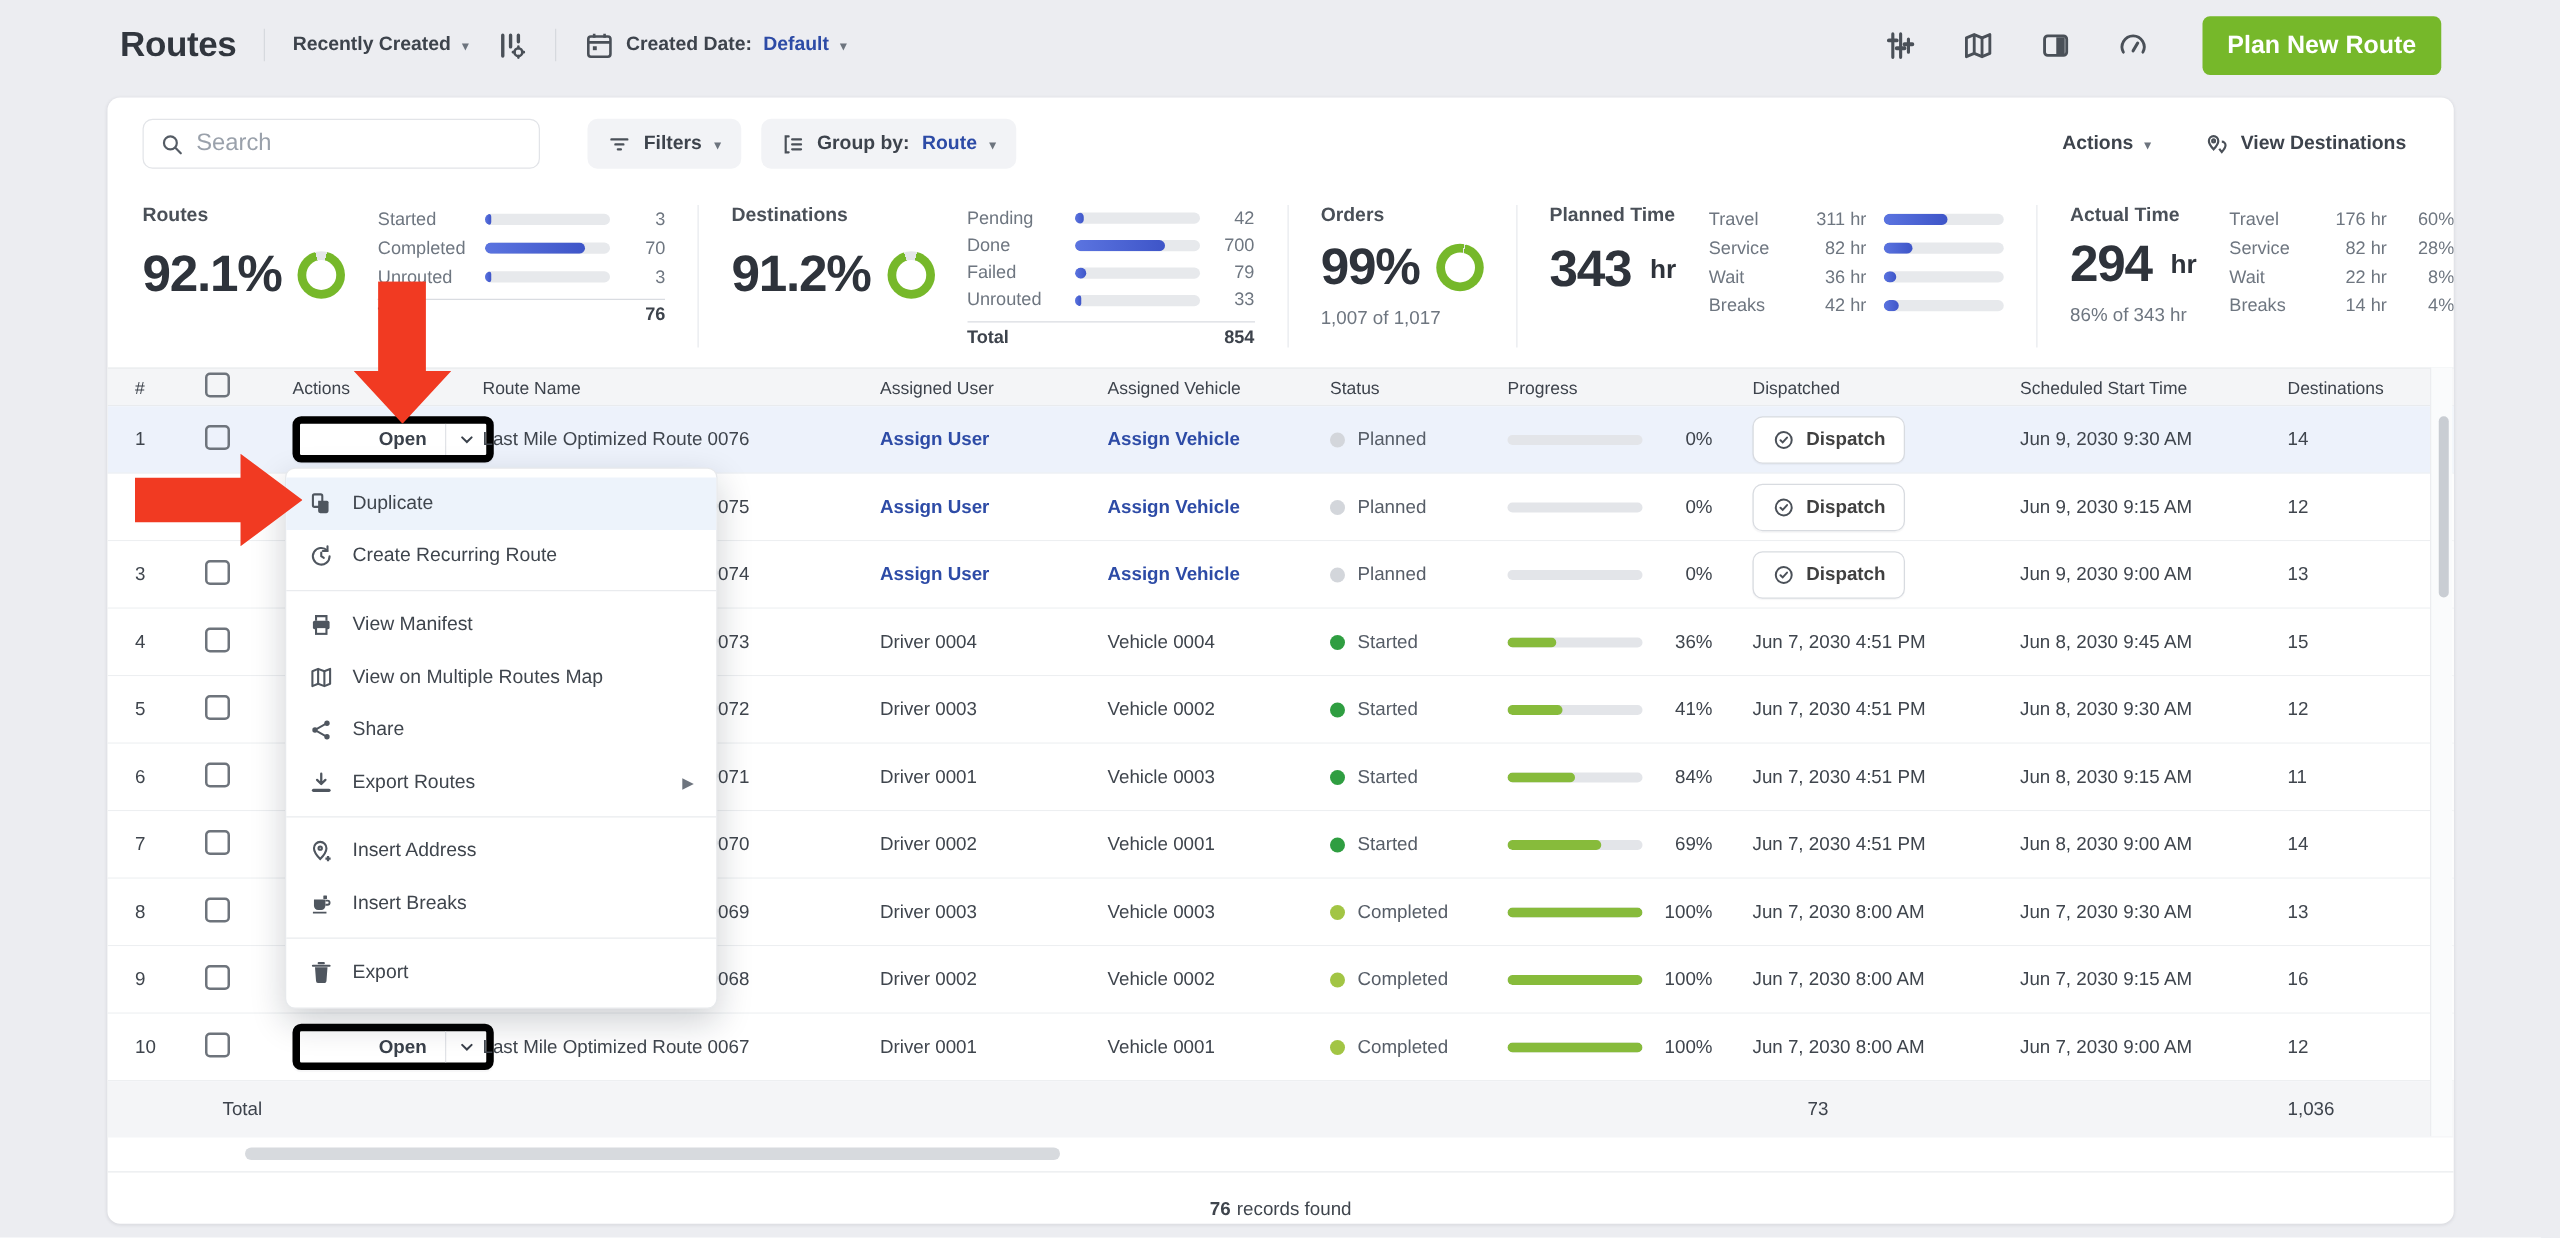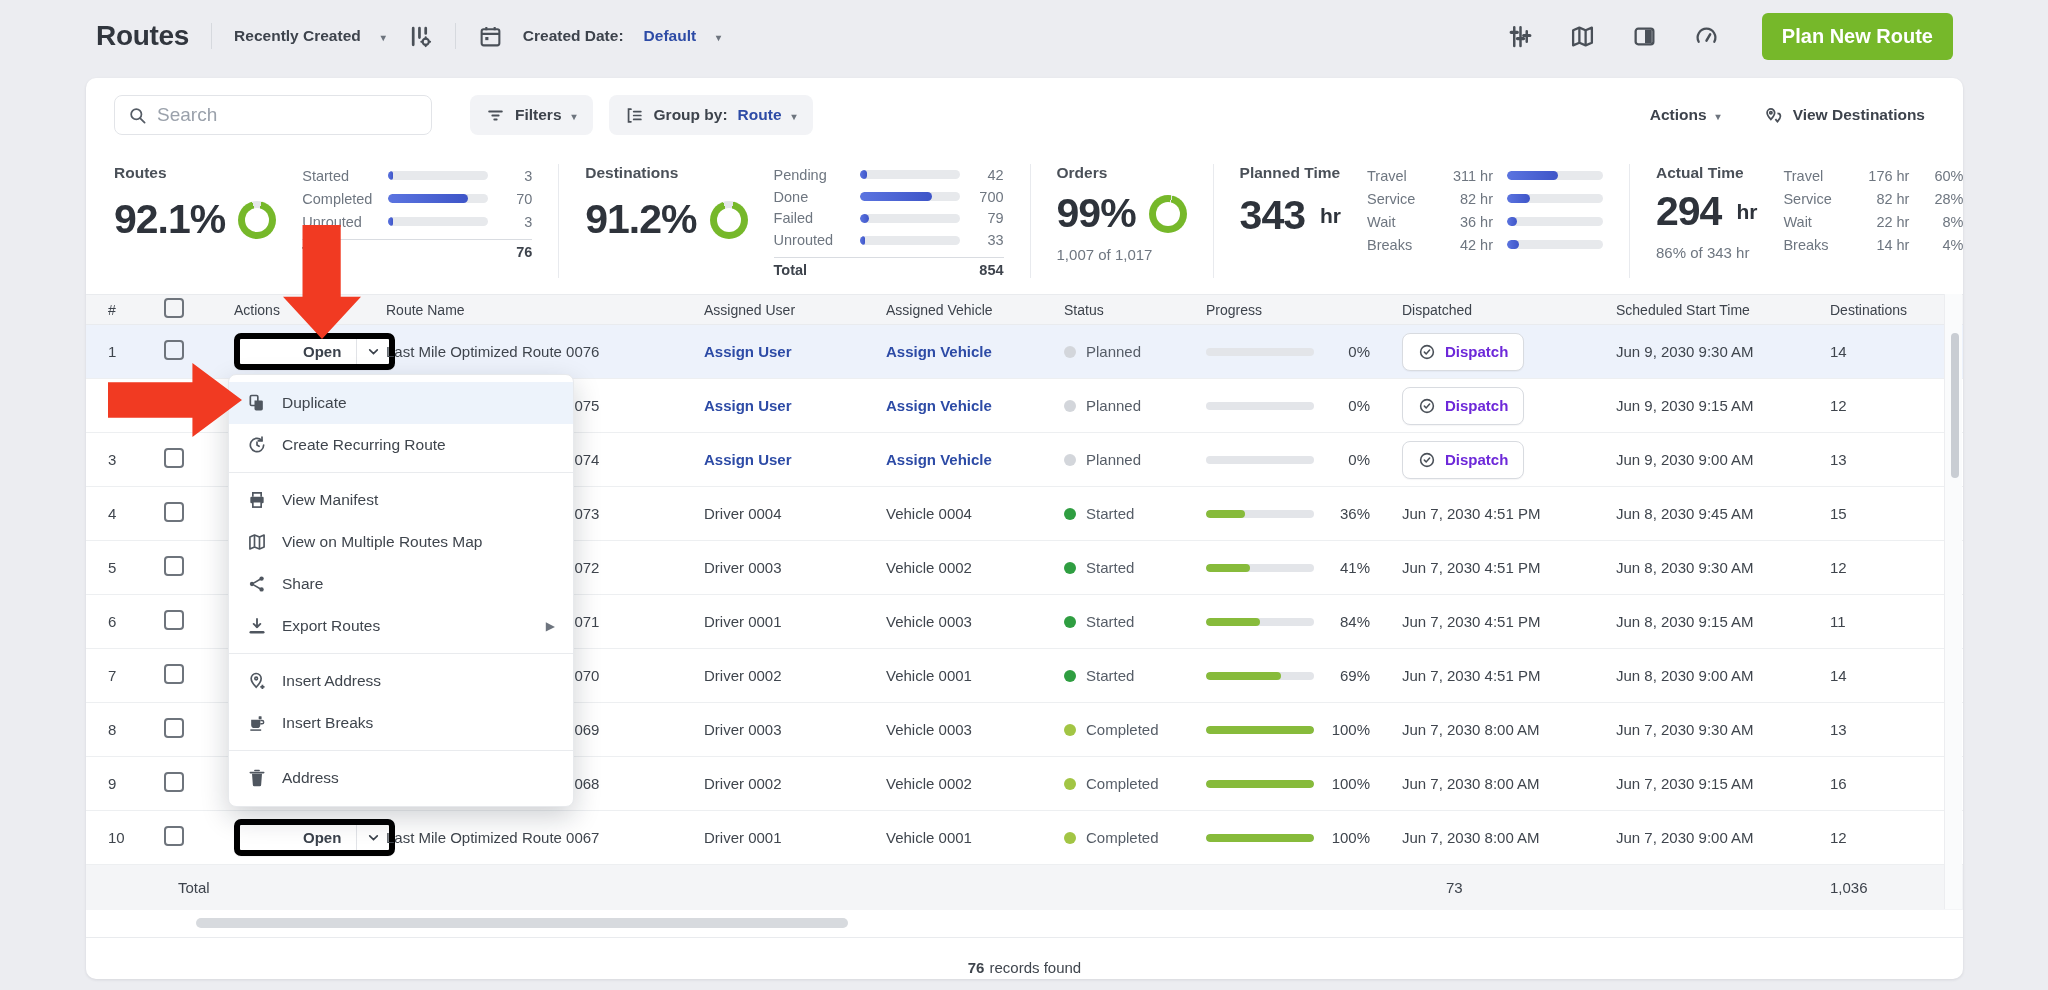--- a/index.html
+++ b/index.html
@@ -3,21 +3,21 @@
 <meta charset="utf-8">
 <style>
   *{margin:0;padding:0;box-sizing:border-box;font-family:"Liberation Sans",sans-serif;}
   html,body{width:2048px;height:990px;}
   body{background:#ecedf1;overflow:hidden;position:relative;color:#3d434c;}
 
   
   .topbar{position:absolute;left:0;top:0;width:2048px;height:72px;display:flex;align-items:center;padding:0 95px 0 96px;gap:22px;}
   .page-title{font-size:28px;font-weight:700;color:#31363e;letter-spacing:-.3px;}
   .vsep{width:1px;height:26px;background:#d6d9de;}
-  .hdr-dd{display:flex;align-items:center;gap:20px;font-size:15.5px;font-weight:600;color:#3d434c;background:none;border:none;cursor:pointer;}
+  .hdr-dd{display:flex;align-items:center;gap:9px;font-size:15.5px;font-weight:600;color:#3d434c;background:none;border:none;cursor:pointer;}
   .caret{font-size:10px;color:#6d747e;transform:translateY(1px);}
   .blue{color:#2d4ba6;}
   .hicon{width:25px;height:25px;color:#4a5058;display:inline-flex;}
   .hicon svg{width:100%;height:100%;}
   .tb-right{margin-left:auto;display:flex;align-items:center;gap:37px;}
   .green-btn{background:#76b82a;color:#fff;border:none;border-radius:6px;font-size:20px;font-weight:700;padding:12px 20px;cursor:pointer;margin-left:6px;}
 
   
   .card{position:absolute;left:86px;top:78px;width:1877px;height:901px;background:#fff;border-radius:10px;box-shadow:0 1px 3px rgba(16,24,40,.1);overflow:hidden;}
 
@@ -74,21 +74,21 @@
   .link{color:#2d4ba6;font-weight:700;cursor:pointer;}
   .status{display:flex;align-items:center;gap:10px;color:#565d67;}
   .dot{width:12px;height:12px;border-radius:50%;flex:none;}
   .dot.planned{background:#d3d6db;}
   .dot.started{background:#2f9e41;}
   .dot.completed{background:#a2c544;}
   .prog{display:flex;align-items:center;gap:12px;}
   .pbar{width:108px;height:8px;border-radius:4px;background:#e3e5e9;overflow:hidden;}
   .pbar i{display:block;height:100%;border-radius:4px;background:#87bb3b;}
   .ppct{width:44px;text-align:right;color:#3f454d;}
-  .dispatch-btn{display:inline-flex;align-items:center;gap:9px;height:38px;padding:0 15px;border:1px solid #d8dbe0;border-radius:8px;background:#fff;font-size:15px;font-weight:700;color:#6d28d9;cursor:pointer;box-shadow:0 1px 1px rgba(16,24,40,.04);}
+  .dispatch-btn{display:inline-flex;align-items:center;gap:9px;height:38px;padding:0 15px;border:1px solid #d8dbe0;border-radius:8px;background:#fff;font-size:15px;font-weight:700;color:#404040;cursor:pointer;box-shadow:0 1px 1px rgba(16,24,40,.04);}
   .dispatch-btn svg{width:18px;height:18px;color:#4a5058;}
   .total-row{height:45px;background:#f4f5f7;font-size:15px;color:#3d434c;}
   .total-row .tl{grid-column:2 / span 2;padding-left:14px;}
   .total-row .td1{grid-column:9;padding-left:44px;}
   .total-row .td2{grid-column:11;padding-left:0px;}
   .hscroll{height:16px;position:relative;margin-top:5px;}
   .hthumb{position:absolute;left:110px;top:3px;width:652px;height:10px;border-radius:5px;background:#d7dade;cursor:pointer;}
   .tfoot{border-top:1px solid #e9ebee;margin-top:6px;height:60px;display:flex;align-items:center;justify-content:center;font-size:15px;color:#3f454d;gap:5px;}
   .tfoot b{font-weight:700;}
 
@@ -794,18 +794,18 @@
     </div>
     <div class="mdiv"></div>
     <div class="mitem">
       <span style="display: inline-flex;">
         <svg viewBox="0 0 24 24" fill="currentColor" style="width: 20px; height: 20px;">
           <path d="M6 7h12l-1 13.2a1.8 1.8 0 0 1-1.8 1.8H8.8A1.8 1.8 0 0 1 7 20.2L6 7z"></path>
           <path d="M4 5.5h16" stroke="currentColor" stroke-width="2" stroke-linecap="round"></path>
           <path d="M9.5 3h5" stroke="currentColor" stroke-width="2" stroke-linecap="round"></path>
         </svg>
       </span>
-      <span>Address</span>
+      <span>Export</span>
     </div>
   </div>
 
 <div class="arrow arrow-down"></div>
 <div class="arrow arrow-right"></div>
 
 </body></html>

